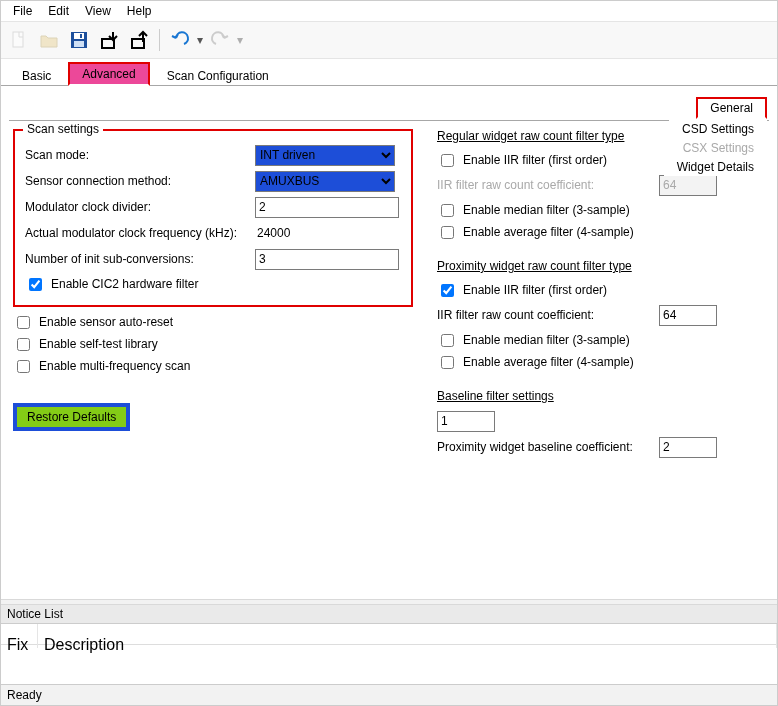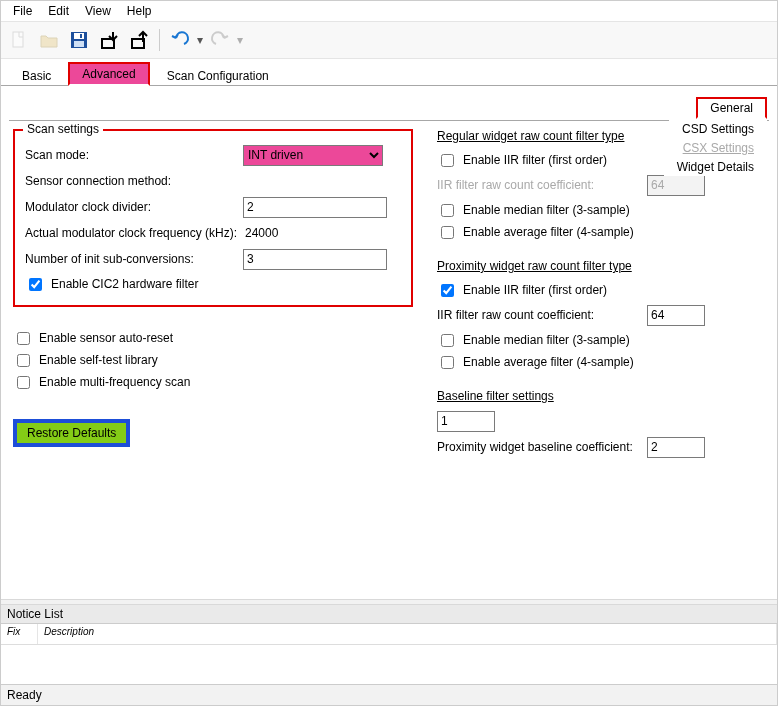--- a/index.html
+++ b/index.html
@@ -11,44 +11,44 @@
   .tb-sep{width:1px;height:22px;background:#ccc;margin:0 4px;}
   .tb-drop{width:8px;text-align:center;color:#555;font-size:12px;}
   .muted{opacity:.45;}
   .outer-tabs{display:flex;align-items:flex-end;height:26px;padding:0 8px;background:#fff;border-bottom:1px solid #a7a7a7;}
   .outer-tab{padding:3px 12px;border:1px solid transparent;border-bottom:none;margin-right:4px;cursor:default;position:relative;top:1px;}
   .outer-tab.active-red{border:2px solid #e00000;background:#ec4899;border-bottom:2px solid #fff;}
   .outer-tab.plain{}
   .inner-area{flex:1 1 auto;display:flex;flex-direction:column;padding:6px 8px 0 8px;overflow:hidden;}
   .inner-tabs{display:flex;align-items:flex-end;height:24px;border-bottom:1px solid #a7a7a7;margin-top:4px;flex-direction:column;}
   .inner-tab{padding:2px 12px;border:1px solid transparent;border-bottom:none;margin-right:2px;cursor:default;position:relative;top:1px;background:#fff;}
-  .inner-tab.disabled{color:#a9a9a9;text-decoration:underline;}
+  .inner-tab.disabled{color:#a9a9a9;}
   .inner-tab.active-red{border:2px solid #e00000;border-bottom:2px solid #fff;}
   .content{flex:1 1 auto;overflow:auto;padding:8px 4px 4px 4px;}
   .cols{display:flex;gap:24px;align-items:flex-start;}
   .col-left{width:400px;}
   .col-right{width:320px;}
-  .group{position:relative;border:1px solid transparent;padding:10px;margin-bottom:20px;}
+  .group{position:relative;border:1px solid transparent;padding:10px;margin-bottom:4px;}
   .group.red{border:2px solid #e00000;}
   .group-title{position:absolute;top:-9px;left:8px;background:#fff;padding:0 4px;font-size:12px;}
-  .row{display:flex;align-items:center;height:24px;margin:2px 0;}
+  .row{display:flex;align-items:center;height:24px;margin:2px 0;gap:12px;}
   .lbl{flex:0 0 218px;}
   .lbl-right{flex:0 0 210px;}
-  select{width:140px;height:21px;border:1px solid #7a7a7a;background:#ec4899;font:inherit;}
+  select{width:140px;height:21px;border:1px solid #7a7a7a;background:#1d4ed8;font:inherit;}
   input[type=text]{width:136px;height:17px;border:1px solid #7a7a7a;font:inherit;padding:1px 3px;}
   input.small{width:50px;}
   .chk{display:flex;align-items:center;gap:6px;height:22px;}
   .chk input{width:13px;height:13px;}
   .btn{border:4px solid #1d4ed8;background:#84cc16;padding:3px 10px;font:inherit;margin-top:26px;}
   .static{padding-left:2px;}
   .splitter{height:4px;background:#f2f2f2;border-top:1px solid #d9d9d9;border-bottom:1px solid #d9d9d9;}
   .notice-hdr{height:18px;line-height:18px;padding:0 6px;background:#eaeaea;border-bottom:1px solid #ccc;}
   .notice-list{height:60px;overflow:auto;background:#fff;}
   .notice-cols{display:flex;height:20px;border-bottom:1px solid #ddd;}
-  .notice-cols div{padding:2px 6px;border-right:1px solid #e5e5e5;font-size:10px;font-style:italic;}
+  .notice-cols div{padding:12px 6px;border-right:1px solid #e5e5e5;font-size:16px;}
   .statusbar{height:20px;line-height:20px;padding:0 6px;background:#f2f2f2;border-top:1px solid #ccc;}
   .group-plain{margin-bottom:16px;}
   .group-plain .group-title2{margin-bottom:6px;display:block;text-decoration:underline;}
   .disabled-text{color:#a9a9a9;}
   input.disabled{background:#f3f3f3;color:#a9a9a9;}
   svg{display:block;}
 </style>
 </head>
 <body>
 
@@ -126,20 +126,21 @@
       <div class="col-left">
         <div class="group red">
           <div class="group-title">Scan settings</div>
 
           <div class="row">
             <div class="lbl">Scan mode:</div>
             <select><option>INT driven</option></select>
           </div>
           <div class="row">
             <div class="lbl">Sensor connection method:</div>
+            <select><option>AMUXBUS</option></select>
           </div>
           <div class="row">
             <div class="lbl">Modulator clock divider:</div>
             <input type="text" value="2" style="">
           </div>
           <div class="row">
             <div class="lbl">Actual modulator clock frequency (kHz):</div>
             <div class="static">24000</div>
           </div>
           <div class="row">

